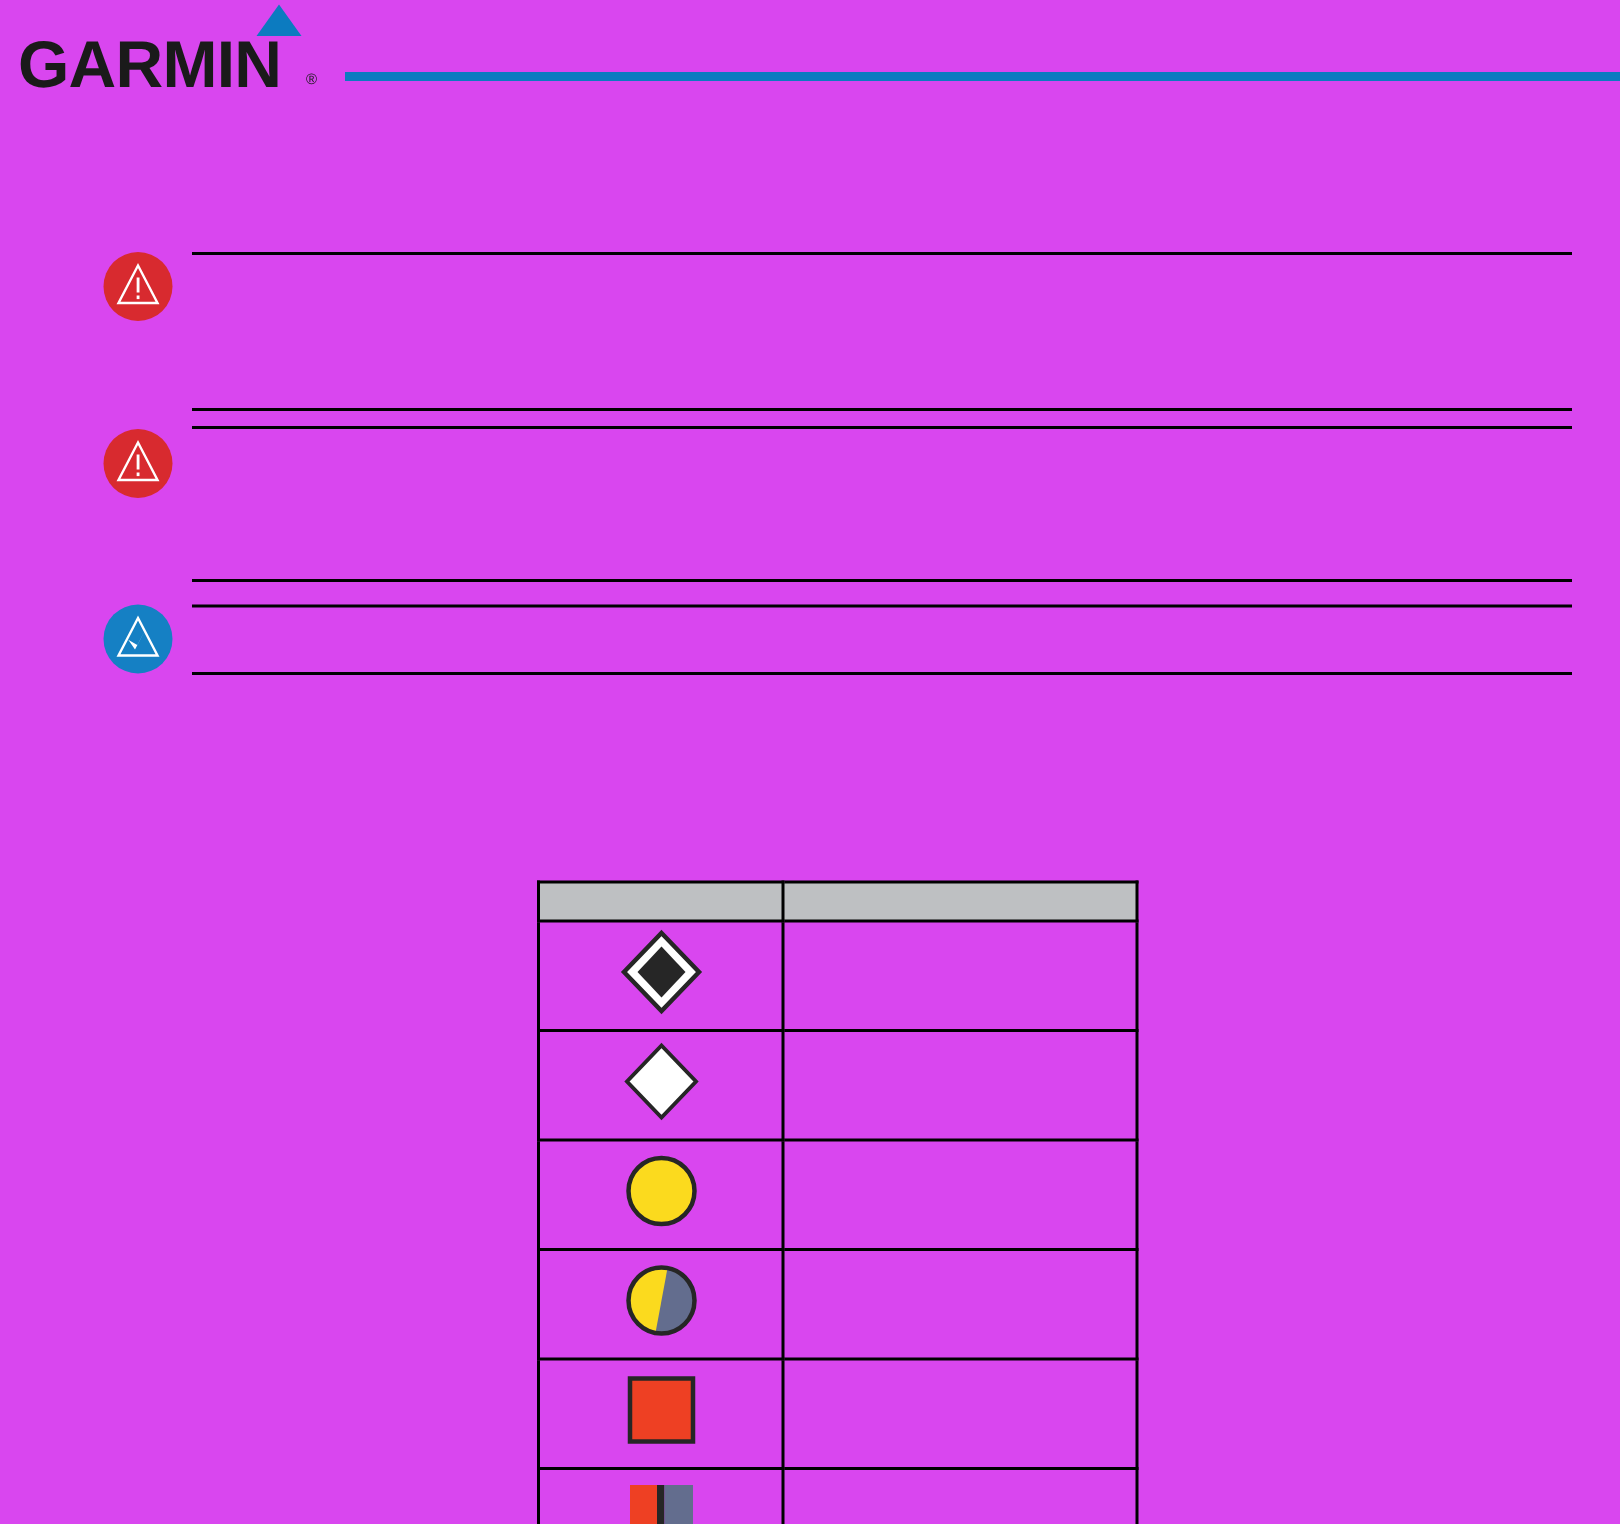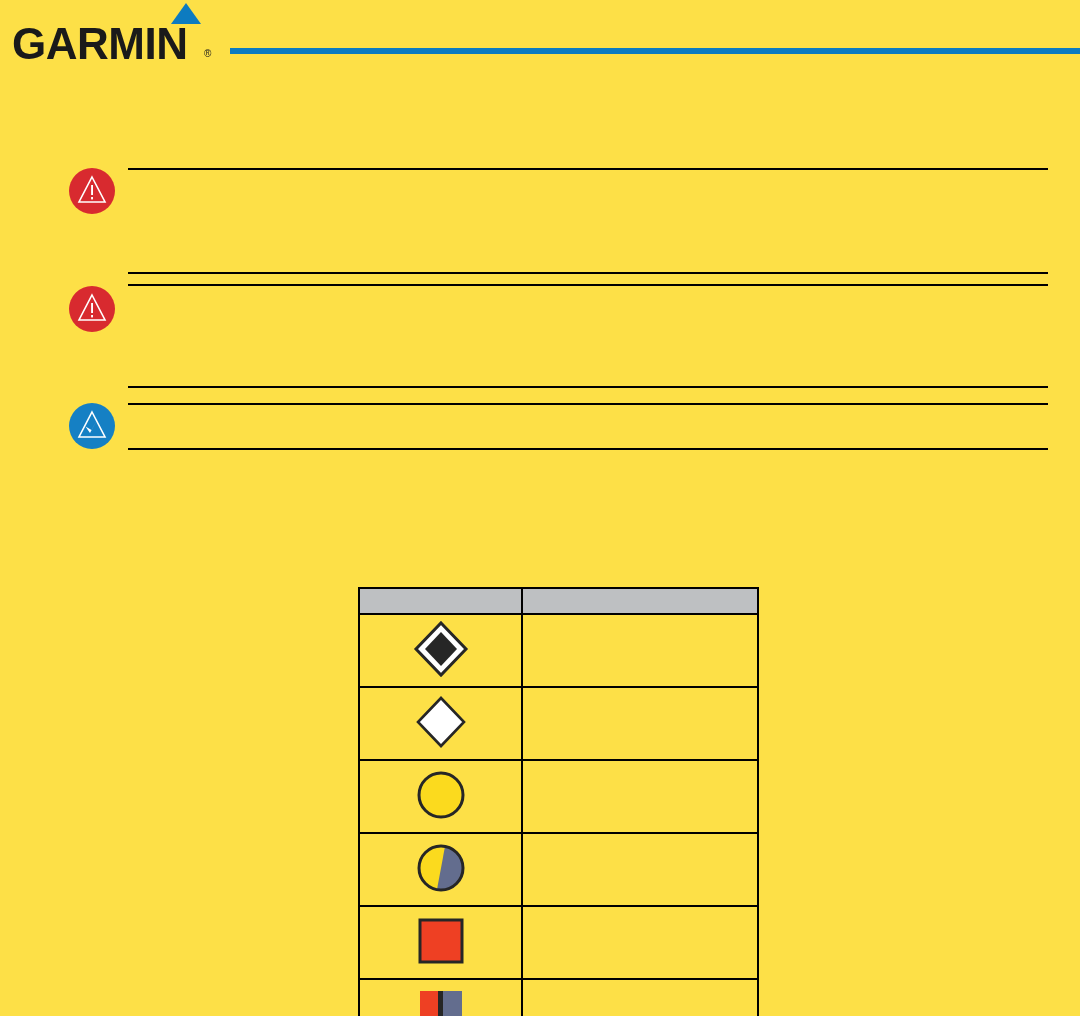--- a/index.html
+++ b/index.html
@@ -9,21 +9,21 @@
     background: #ffffff;
   }
   body {
     font-family: "Liberation Sans", sans-serif;
     color: #000000;
   }
   #page {
     position: relative;
     width: 1080px;
     height: 1016px;
-    background: #fde047;
+    background: #d946ef;
     overflow: hidden;
   }
 
   
   #header-band {
     position: absolute;
     left: 0;
     top: 0;
     width: 1080px;
     height: 70px;

